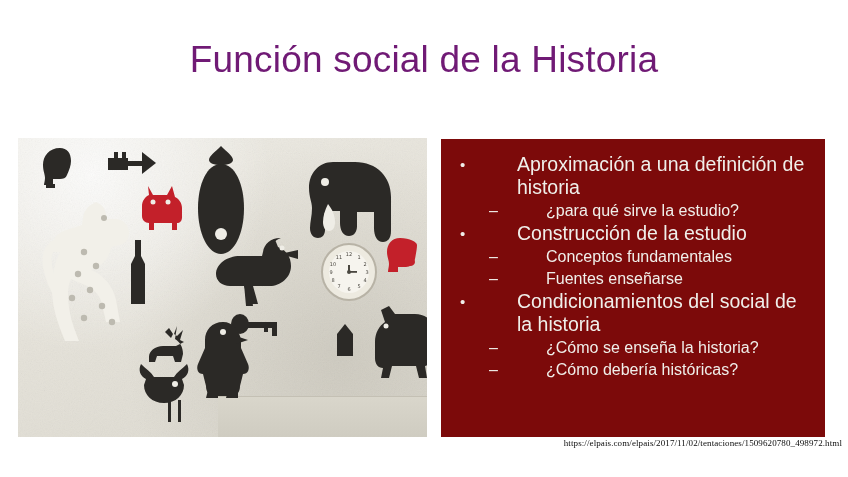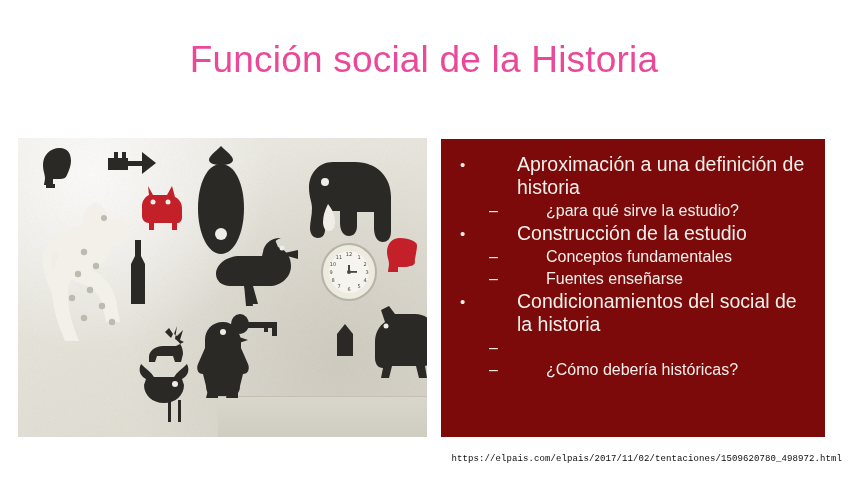--- a/index.html
+++ b/index.html
@@ -15,21 +15,21 @@
     font-family: "Liberation Sans", sans-serif;
   }
 
   
   .slide-title {
     position: absolute;
     left: 0;
     top: 38px;
     width: 848px;
     text-align: center;
-    color: #ec4899;
+    color: #701a75;
     font-size: 37px;
     font-weight: 400;
     line-height: 44px;
     letter-spacing: 0.2px;
     white-space: nowrap;
   }
 
   
   .photo {
     position: absolute;
@@ -111,25 +111,25 @@
     width: 17px;
     font-size: 16px;
     line-height: 21px;
   }
   .btext { flex: 1 1 auto; margin-left: 40px; }
 
   
   .footer-url {
     position: absolute;
     right: 6px;
-    top: 453px;
+    top: 437px;
     font-size: 9px;
     line-height: 12px;
     color: #0C0C0C;
-    font-family: Liberation Mono, monospace;
+    font-family: Liberation Serif, serif;
     letter-spacing: 0.1px;
     white-space: nowrap;
   }
 </style>
 </head>
 <body>
 
 <div class="slide-title">Función social de la Historia</div>
 
 <div class="photo">
@@ -296,20 +296,21 @@
     <span class="btext">Fuentes enseñarse</span>
   </div>
 
   <div class="b1">
     <span class="marker">•</span>
     <span class="btext">Condicionamientos del social de la historia</span>
   </div>
 
   <div class="b2">
     <span class="marker">–</span>
+    <span class="btext">¿Cómo se enseña la historia?</span>
   </div>
 
   <div class="b2">
     <span class="marker">–</span>
     <span class="btext">¿Cómo debería históricas?</span>
   </div>
 
 </div>
 
 <div class="footer-url">https://elpais.com/elpais/2017/11/02/tentaciones/1509620780_498972.html</div>

